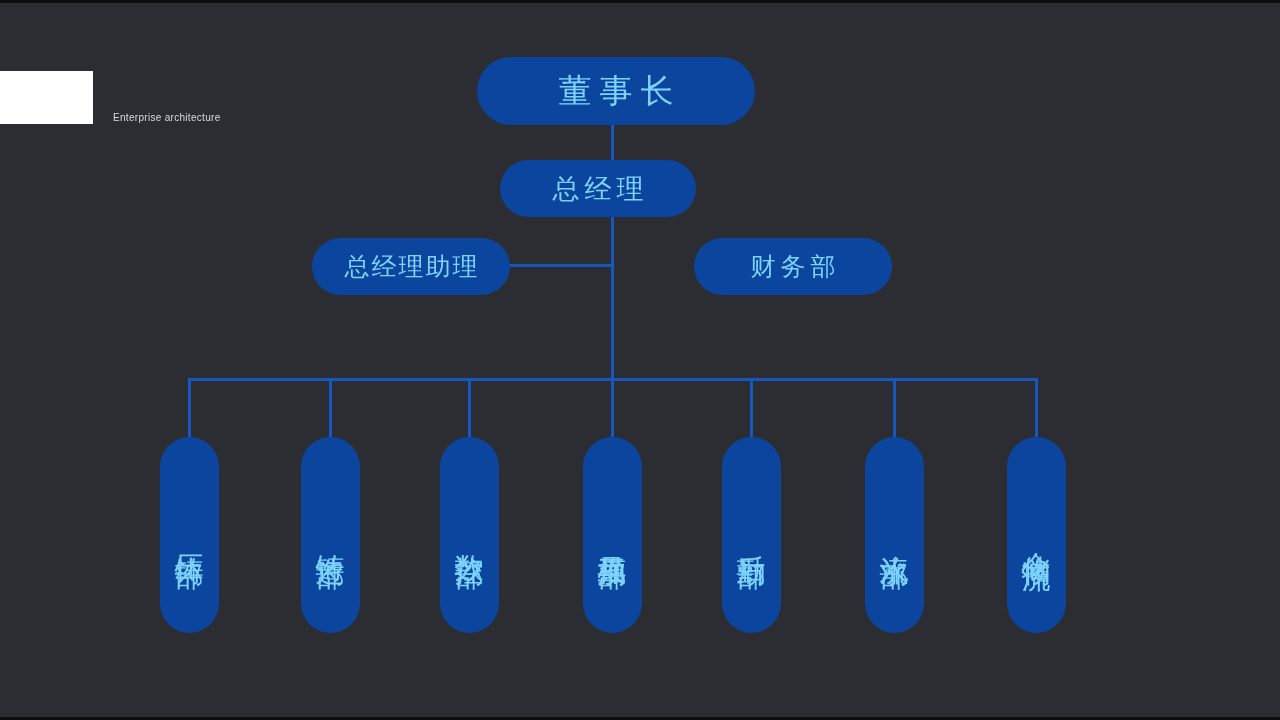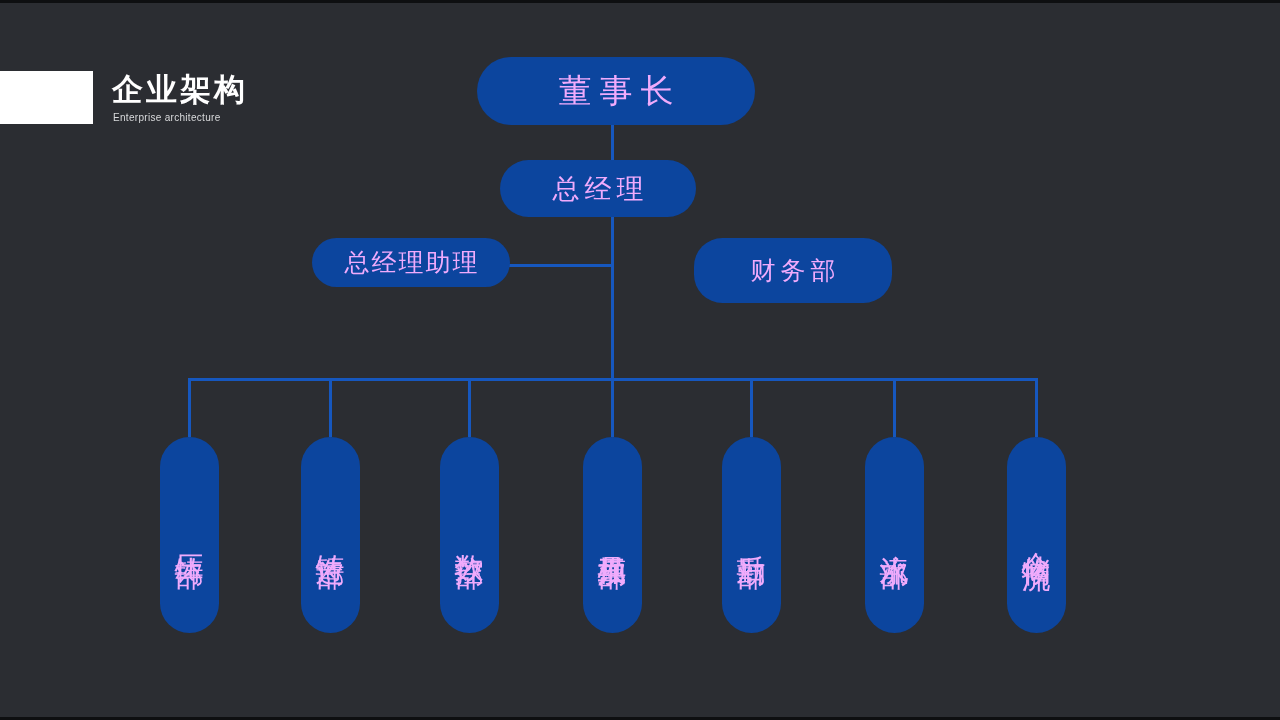--- a/index.html
+++ b/index.html
@@ -60,21 +60,21 @@
     position: absolute;
     background: #1657be;
   }
   .line.v { width: 3px; }
   .line.h { height: 3px; }
 
   
   .node {
     position: absolute;
     background: #0c459e;
-    color: #f0abfc;
+    color: #7dd3fc;
     display: flex;
     align-items: center;
     justify-content: center;
     box-sizing: border-box;
   }
   .node-chairman {
     left: 477px; top: 57px;
     width: 278px; height: 68px;
     border-radius: 34px;
     font-size: 33px;
@@ -85,29 +85,29 @@
     left: 500px; top: 160px;
     width: 196px; height: 57px;
     border-radius: 28.5px;
     font-size: 27px;
     letter-spacing: 5px;
     padding-left: 5px;
     justify-content: center;
   }
   .node-assistant {
     left: 312px; top: 238px;
-    width: 198px; height: 49px;
+    width: 198px; height: 57px;
     border-radius: 28.5px;
     font-size: 25px;
     letter-spacing: 2px;
     padding-left: 2px;
   }
   .node-finance {
     left: 694px; top: 238px;
-    width: 198px; height: 65px;
+    width: 198px; height: 57px;
     border-radius: 28.5px;
     font-size: 25px;
     letter-spacing: 5px;
     padding-left: 5px;
   }
   .node-dept {
     top: 437px;
     width: 59px; height: 196px;
     border-radius: 29.5px;
     font-size: 29px;
@@ -125,21 +125,20 @@
 </style>
 </head>
 <body>
 
 <div class="slide">
 
   <div class="edge-bar top"></div>
   <div class="edge-bar bottom"></div>
 
   <div class="logo-block"></div>
-  <h1 class="slide-title">企业架构</h1>
   <div class="slide-subtitle">Enterprise architecture</div>
 
   <div class="line v" style="left:611px; top:125px; height:35px;"></div>
   <div class="line v" style="left:611px; top:217px; height:220px;"></div>
   <div class="line h" style="left:509px; top:264px; width:104px;"></div>
   <div class="line h" style="left:188px; top:378px; width:850px;"></div>
   <div class="line v" style="left:188px; top:378px; height:59px;"></div>
   <div class="line v" style="left:329px; top:378px; height:59px;"></div>
   <div class="line v" style="left:468px; top:378px; height:59px;"></div>
   <div class="line v" style="left:750px; top:378px; height:59px;"></div>

